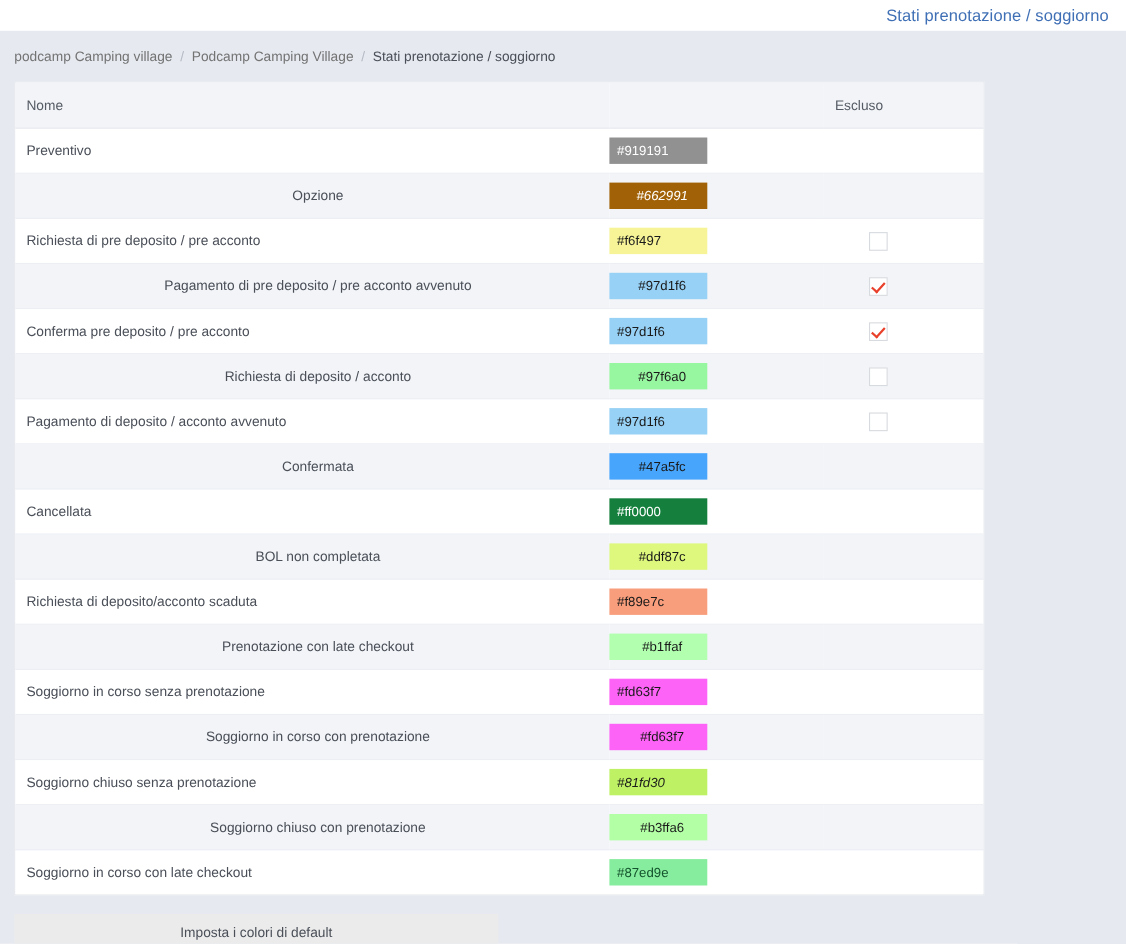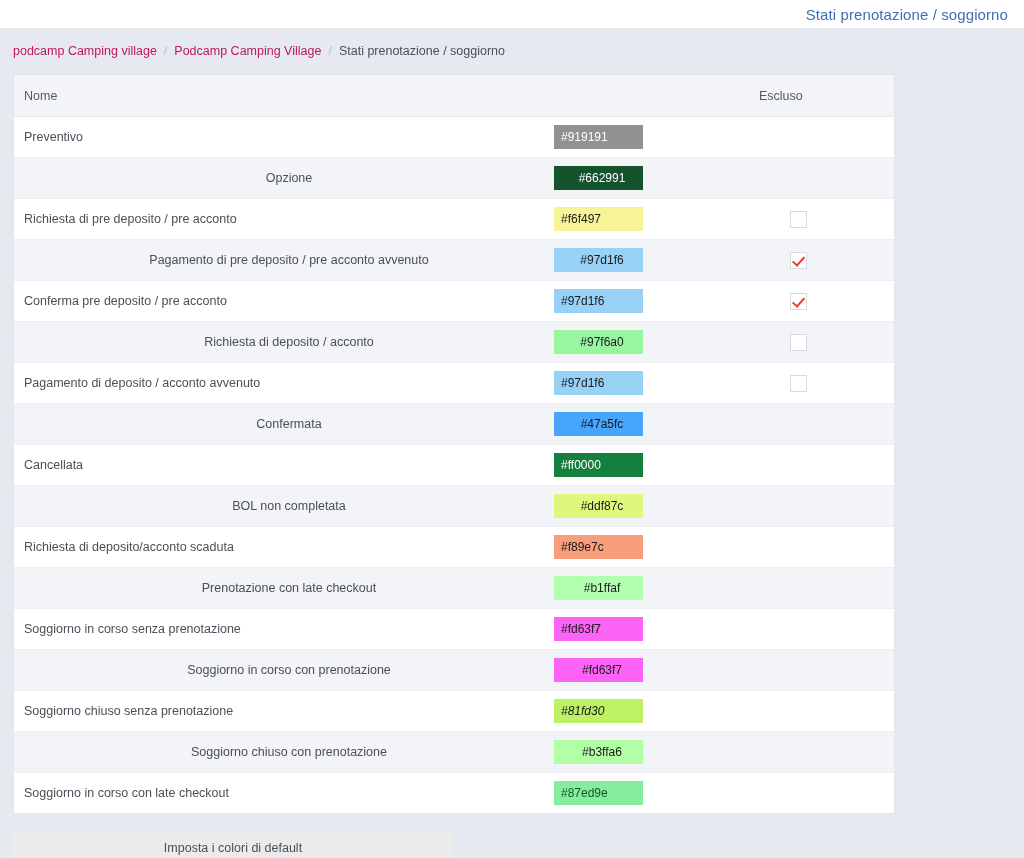--- a/index.html
+++ b/index.html
@@ -37,21 +37,21 @@
   
   .breadcrumb {
     height: 46px;
     display: flex;
     align-items: center;
     padding-left: 13px;
     font-size: 12.5px;
     box-sizing: border-box;
   }
   .crumb-link {
-    color: #be185d;
+    color: #737373;
     text-decoration: none;
     white-space: nowrap;
   }
   .crumb-sep {
     color: #b6bbc4;
     margin: 0 7px;
     white-space: nowrap;
   }
   .crumb-active {
     color: #4a4f58;
@@ -202,21 +202,21 @@
             </div>
           </td>
           <td></td>
         </tr>
         <tr class="row-even">
           <td>
             <div class="cell-name">Opzione</div>
           </td>
           <td>
             <div class="swatch-wrap">
-              <div class="swatch" style="background: #14532d; color: rgb(255, 255, 255);">#662991</div>
+              <div class="swatch" style="background: #a16207; color: rgb(255, 255, 255); font-style: italic;">#662991</div>
             </div>
           </td>
           <td></td>
         </tr>
         <tr class="row-odd">
           <td>
             <div class="cell-name">Richiesta di pre deposito / pre acconto</div>
           </td>
           <td>
             <div class="swatch-wrap">

